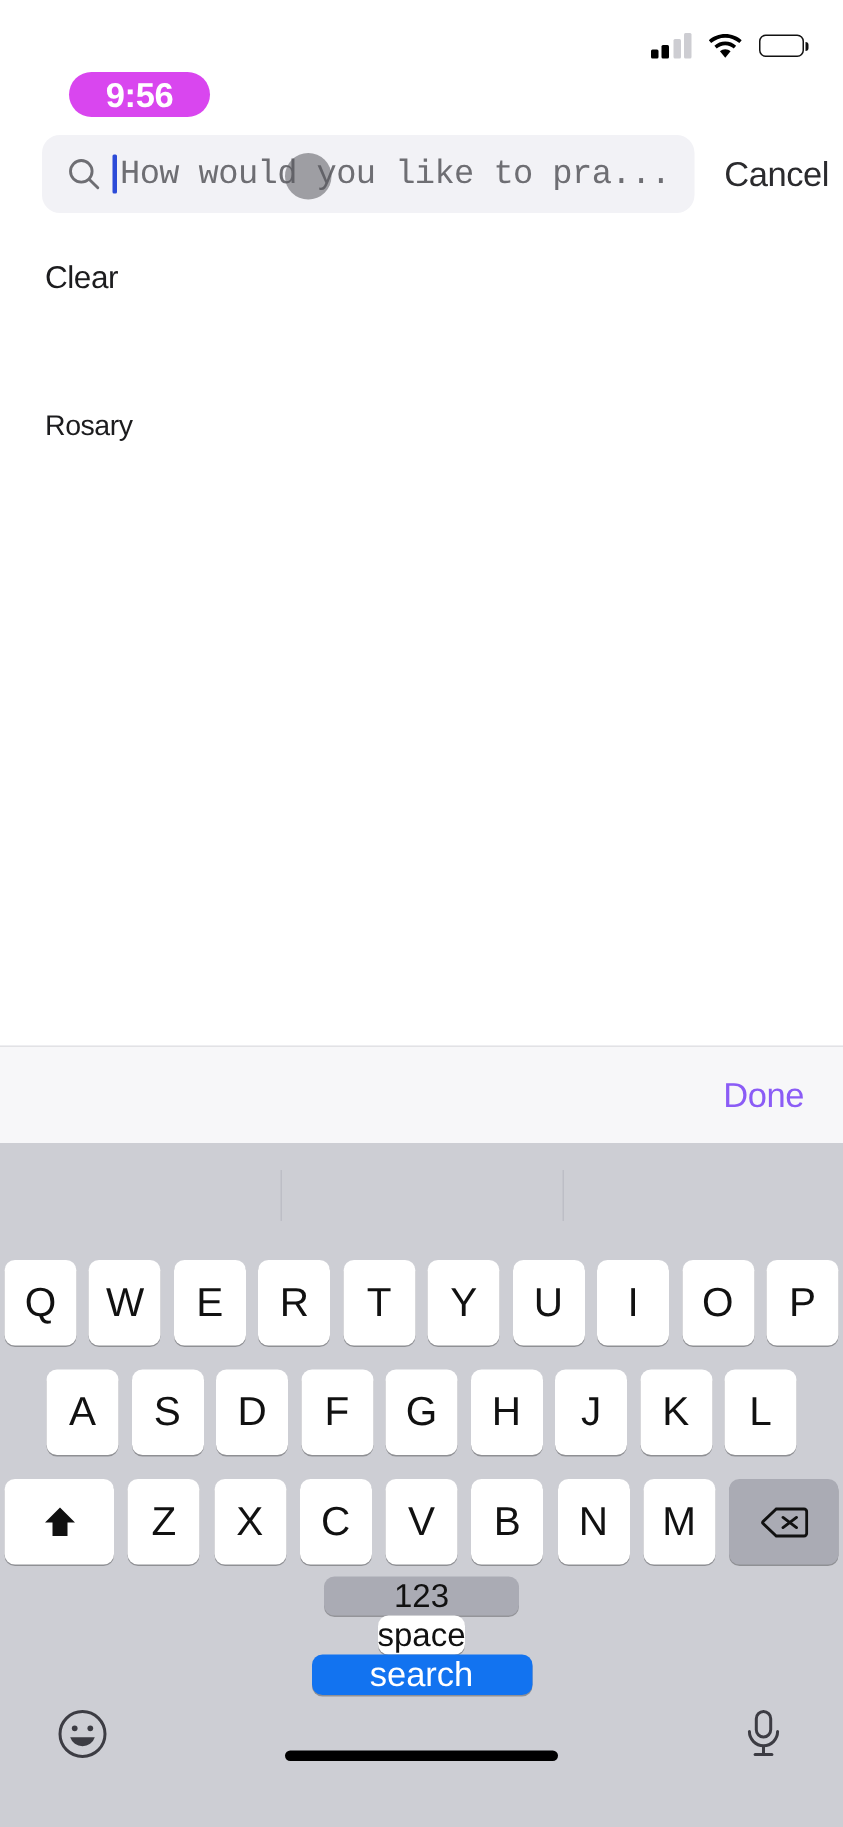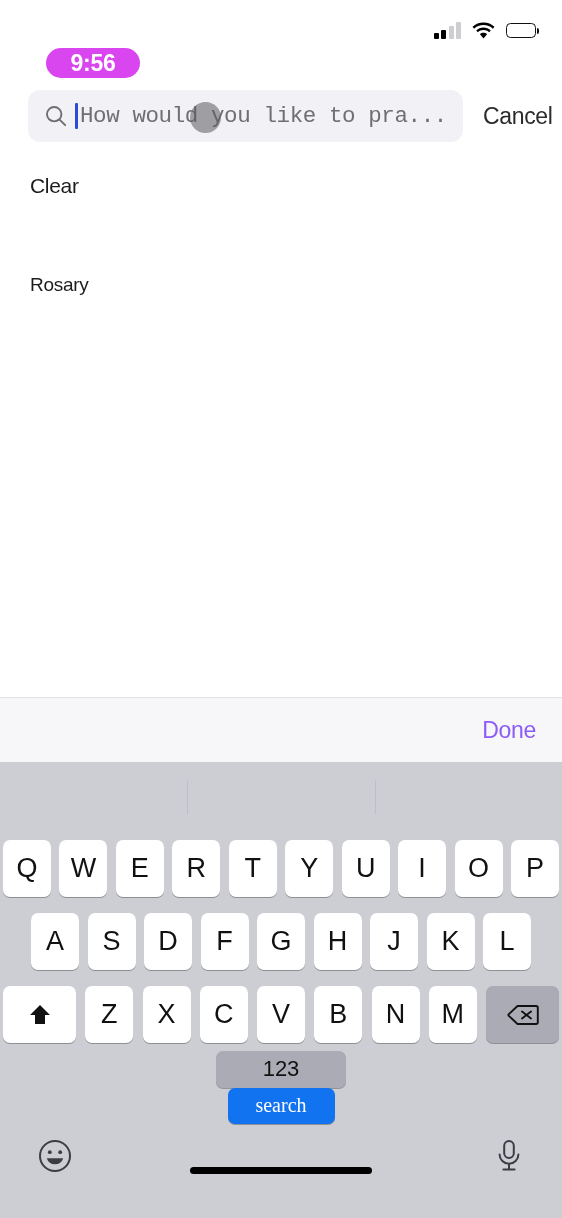--- a/index.html
+++ b/index.html
@@ -139,21 +139,21 @@
   }
   .r1 .key { width:48px; }
   .r2 .key { width:48px; }
   .r3 .key { width:48px; }
 
   .key.fn { background:#aaabb4; box-shadow:0 1px 0 rgba(0,0,0,0.28); }
   .key.shift { width:73px; }
   .key.delete { width:73px; background:#aaabb4; }
   .key.num { width:130px; font-size:22px; }
   .key.space { flex:1; margin:0 10px; font-size:22px; }
-  .key.search { width:107px; background:#1273f0; color:#ffffff; font-size:20px;font-family:Liberation Serif, serif; }
+  .key.search { width:147px; background:#1273f0; color:#ffffff; font-size:23px; }
 
   .bottom-row {
     height:68px; display:flex; align-items:center;
     justify-content:space-between; padding:0 38px;
     position:relative;
   }
   .home-indicator {
     position:absolute; left:50%; transform:translateX(-50%);
     bottom:18px; width:182px; height:7px;
     background:#000; border-radius:4px;
@@ -262,20 +262,21 @@
       <svg viewBox="0 0 32 24" width="32" height="24">
         <path d="M10.5 3 H29 a1.8 1.8 0 0 1 1.8 1.8 V19.2 A1.8 1.8 0 0 1 29 21 H10.5 L1.6 12.6 a1 1 0 0 1 0-1.2 Z" fill="none" stroke="#111" stroke-width="1.9"></path>
         <line x1="15" y1="8.6" x2="24" y2="15.4" stroke="#111" stroke-width="1.9" stroke-linecap="round"></line>
         <line x1="24" y1="8.6" x2="15" y2="15.4" stroke="#111" stroke-width="1.9" stroke-linecap="round"></line>
       </svg>
     </div>
   </div>
 
   <div class="krow r4">
     <div class="key fn num">123</div>
+    <div class="key space">space</div>
     <div class="key search">search</div>
   </div>
 
   <div class="bottom-row">
     <span>
       <svg viewBox="0 0 34 34" width="34" height="34">
         <circle cx="17" cy="17" r="15" fill="none" stroke="#3c3c43" stroke-width="2"></circle>
         <circle cx="11.8" cy="13.2" r="1.9" fill="#3c3c43"></circle>
         <circle cx="22.2" cy="13.2" r="1.9" fill="#3c3c43"></circle>
         <path d="M8.8 19.2 a8.6 8.6 0 0 0 16.4 0 Z" fill="#3c3c43"></path>

